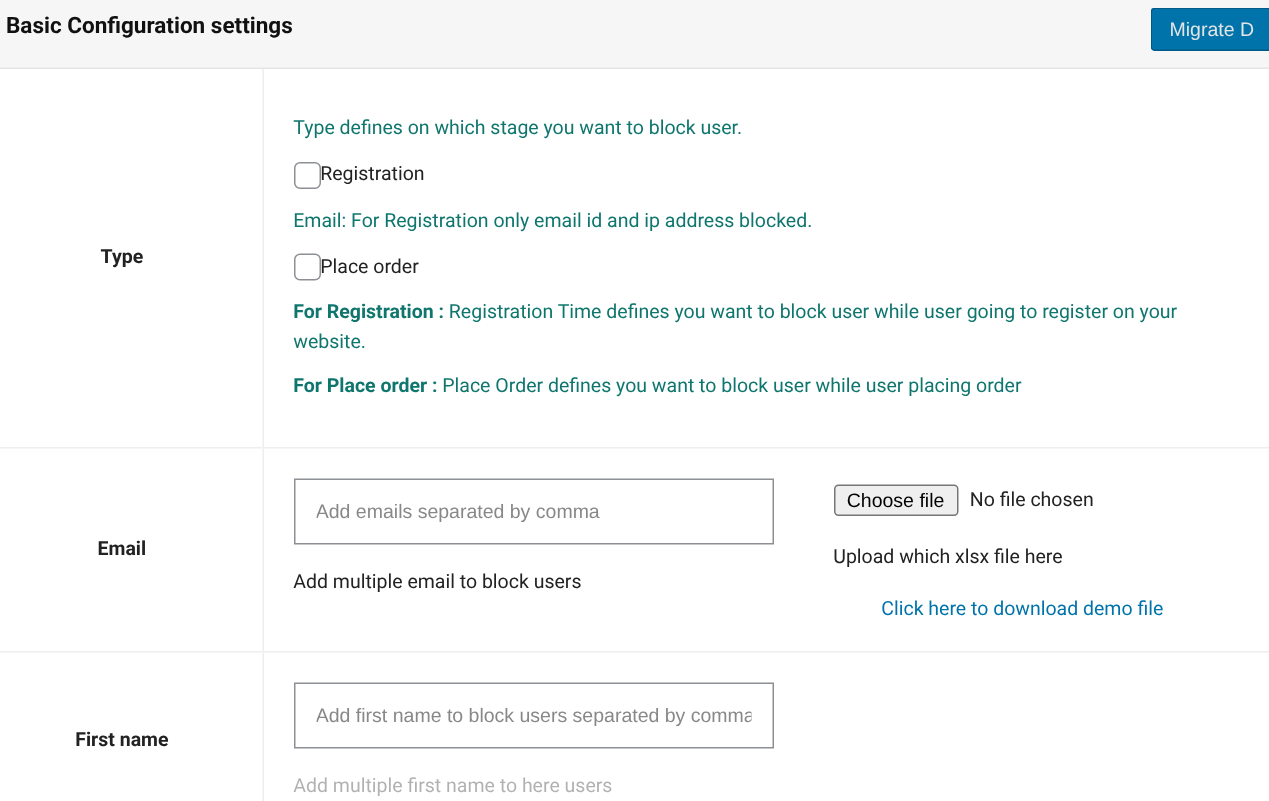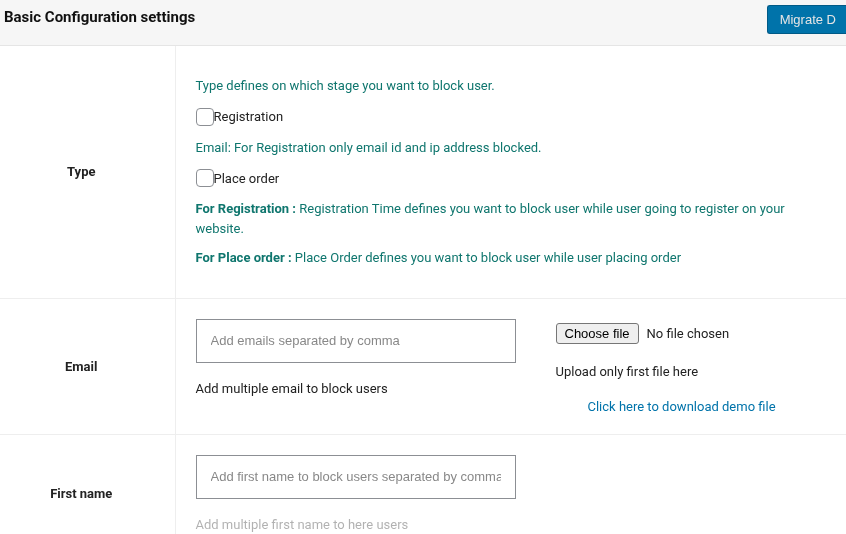--- a/index.html
+++ b/index.html
@@ -174,21 +174,21 @@
       <div class="two-col">
         <div class="col-left">
           <input class="text-input" type="text" placeholder="Add emails separated by comma" style="">
           <div class="helper">Add multiple email to block users</div>
         </div>
         <div class="col-right">
           <div class="file-row">
             <button class="choose-btn">Choose file</button>
             <span class="file-status">No file chosen</span>
           </div>
-          <div class="upload-note">Upload only first file here</div>
+          <div class="upload-note">Upload which xlsx file here</div>
           <a class="dl-link">Click here to download demo file</a>
         </div>
       </div>
     </td>
   </tr>
 
   <tr>
     <th>First name</th>
     <td>
       <input class="text-input" type="text" placeholder="Add first name to block users separated by comma" style="">

